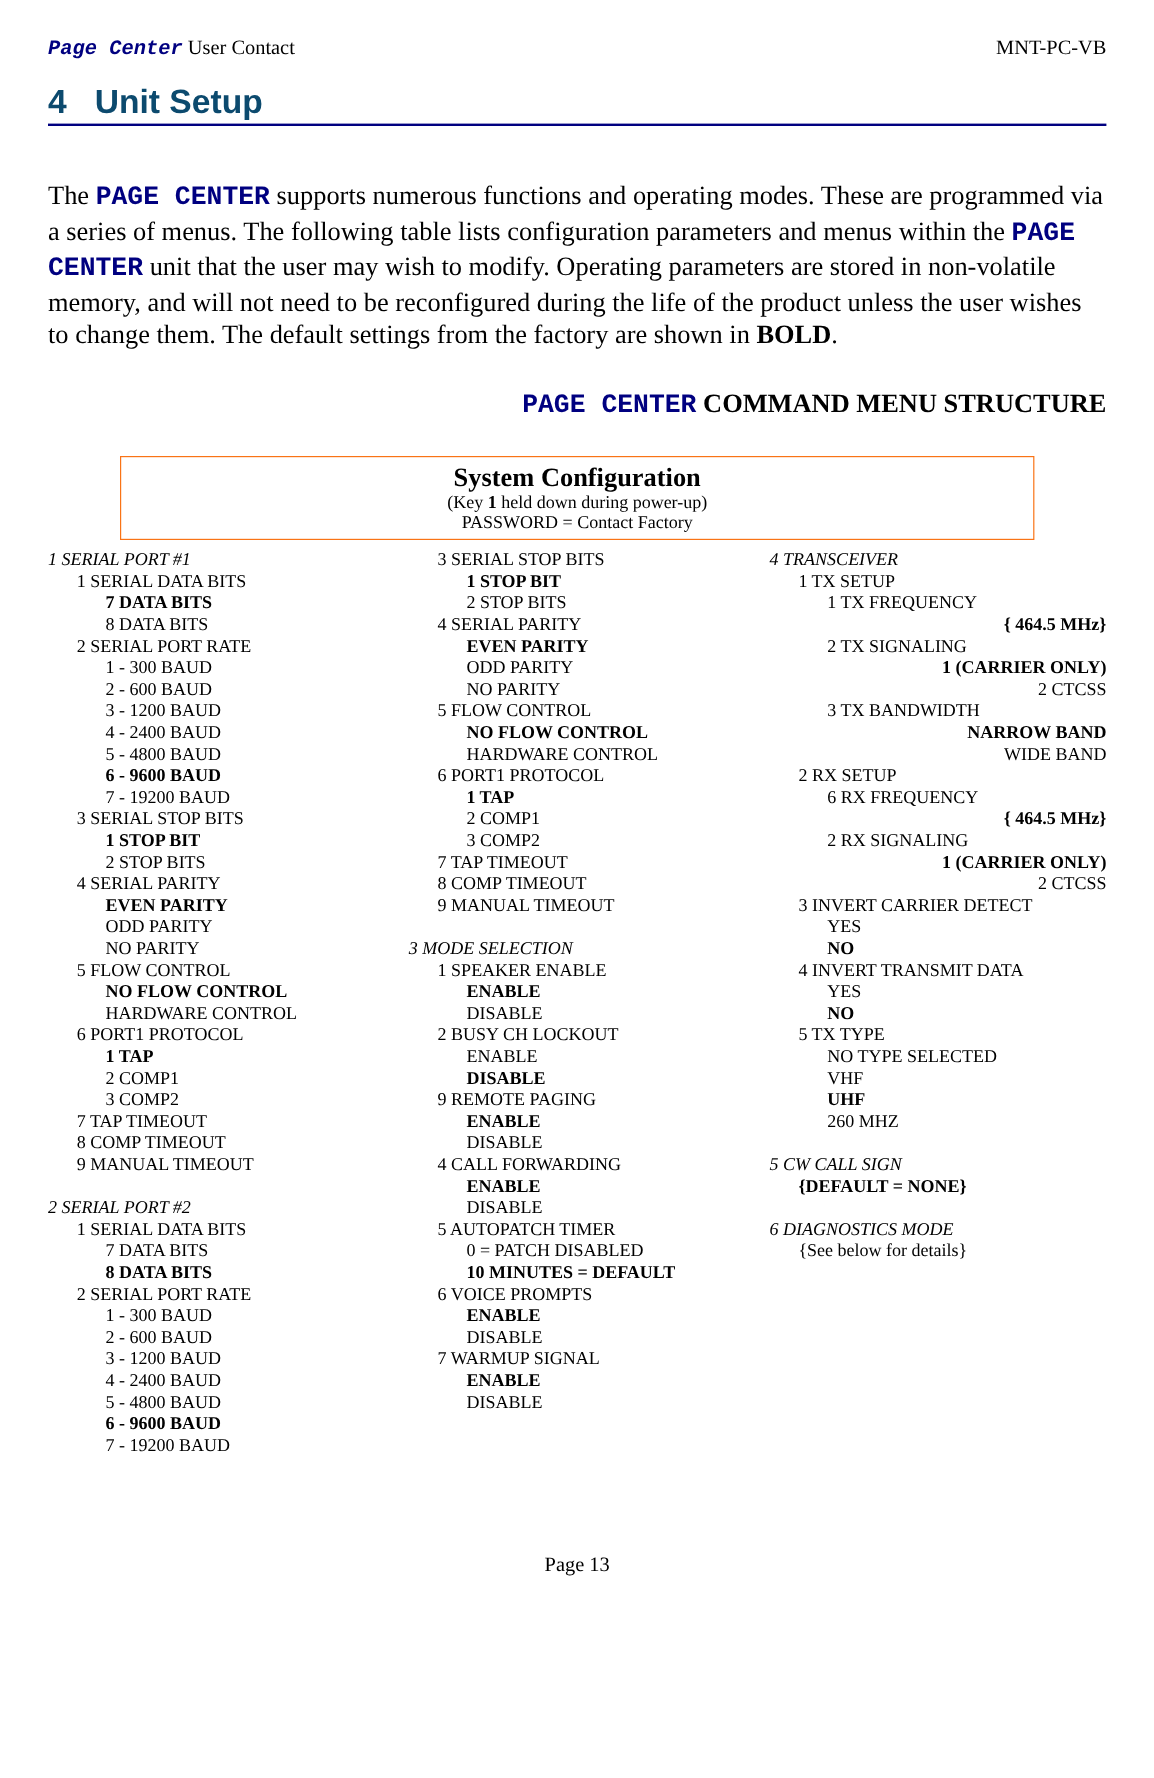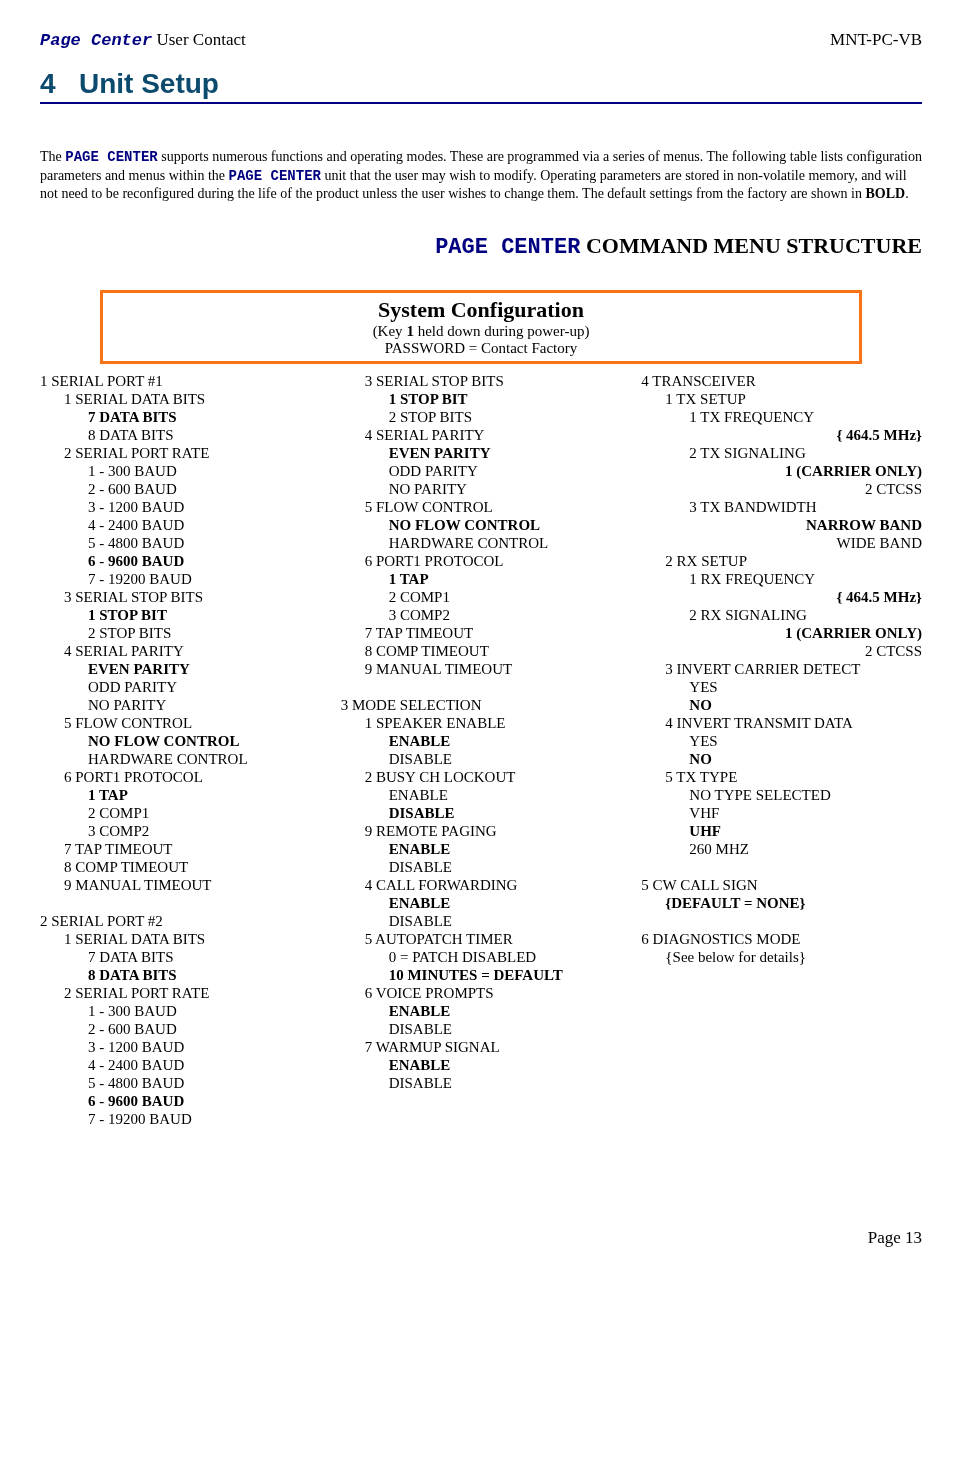--- a/index.html
+++ b/index.html
@@ -26,21 +26,21 @@
   .h1 {
     font-family: Arial, Helvetica, sans-serif;
     font-size: 28px;
     font-weight: bold;
     color: #0c4a6e;
     border-bottom: 2px solid #000080;
     padding-bottom: 2px;
     margin-bottom: 8px;
   }
   .intro {
-    font-size: 14px;
+    font-size: 22px;
     line-height: 1.25;
     margin-bottom: 30px;
     margin-top: 44px;
   }
   .intro .pc {
     font-family: "Courier New", Courier, monospace;
     font-weight: bold;
     color: #000080;
   }
   .intro .bold { font-weight: bold; }
@@ -49,43 +49,43 @@
     font-size: 22px;
     font-weight: bold;
     margin-bottom: 30px;
   }
   .menu-title .pc {
     font-family: "Courier New", Courier, monospace;
     font-weight: bold;
     color: #000080;
   }
   .sysconf {
-    border: 3px solid #f97316;
+    border: 1px solid #f97316;
     margin: 0 60px 8px 60px;
     padding: 4px 0 4px 0;
     text-align: center;
   }
   .sysconf-title { font-size: 22px; font-weight: bold; }
   .sysconf-sub { font-size: 15px; }
   .sysconf-sub .b { font-weight: bold; }
   .cols {
     display: flex;
     gap: 20px;
     font-size: 15px;
     line-height: 1.2;
   }
   .col { flex: 1; white-space: nowrap; }
-  .lvl0 { padding-left: 0; }
+  .lvl0 { padding-left: 0; font-style: italic; }
   .lvl1 { padding-left: 24px; }
   .lvl2 { padding-left: 48px; }
   .lvl3 { padding-left: 72px; text-align: right; }
   .b { font-weight: bold; }
   .footer {
-    text-align: right;
-    margin-top: 100px;
+    text-align: center;
+    margin-top: 80px;
     font-size: 17px;
   }
 </style>
 </head>
 <body>
 
 <div class="header-row">
   <div class="header-left">
     <span class="pc">Page Center</span><span> User Contact</span>
   </div>
@@ -204,21 +204,21 @@
       <div class="lvl1">1 TX SETUP</div>
       <div class="lvl2">1 TX FREQUENCY</div>
       <div class="lvl3 b">{ 464.5 MHz}</div>
       <div class="lvl2">2 TX SIGNALING</div>
       <div class="lvl3 b">1 (CARRIER ONLY)</div>
       <div class="lvl3">2 CTCSS</div>
       <div class="lvl2">3 TX BANDWIDTH</div>
       <div class="lvl3 b">NARROW BAND</div>
       <div class="lvl3">WIDE BAND</div>
       <div class="lvl1">2 RX SETUP</div>
-      <div class="lvl2">1 RX FREQUENCY</div>
+      <div class="lvl2">6 RX FREQUENCY</div>
       <div class="lvl3 b">{ 464.5 MHz}</div>
       <div class="lvl2">2 RX SIGNALING</div>
       <div class="lvl3 b">1 (CARRIER ONLY)</div>
       <div class="lvl3">2 CTCSS</div>
       <div class="lvl1">3 INVERT CARRIER DETECT</div>
       <div class="lvl2">YES</div>
       <div class="lvl2 b">NO</div>
       <div class="lvl1">4 INVERT TRANSMIT DATA</div>
       <div class="lvl2">YES</div>
       <div class="lvl2 b">NO</div>

